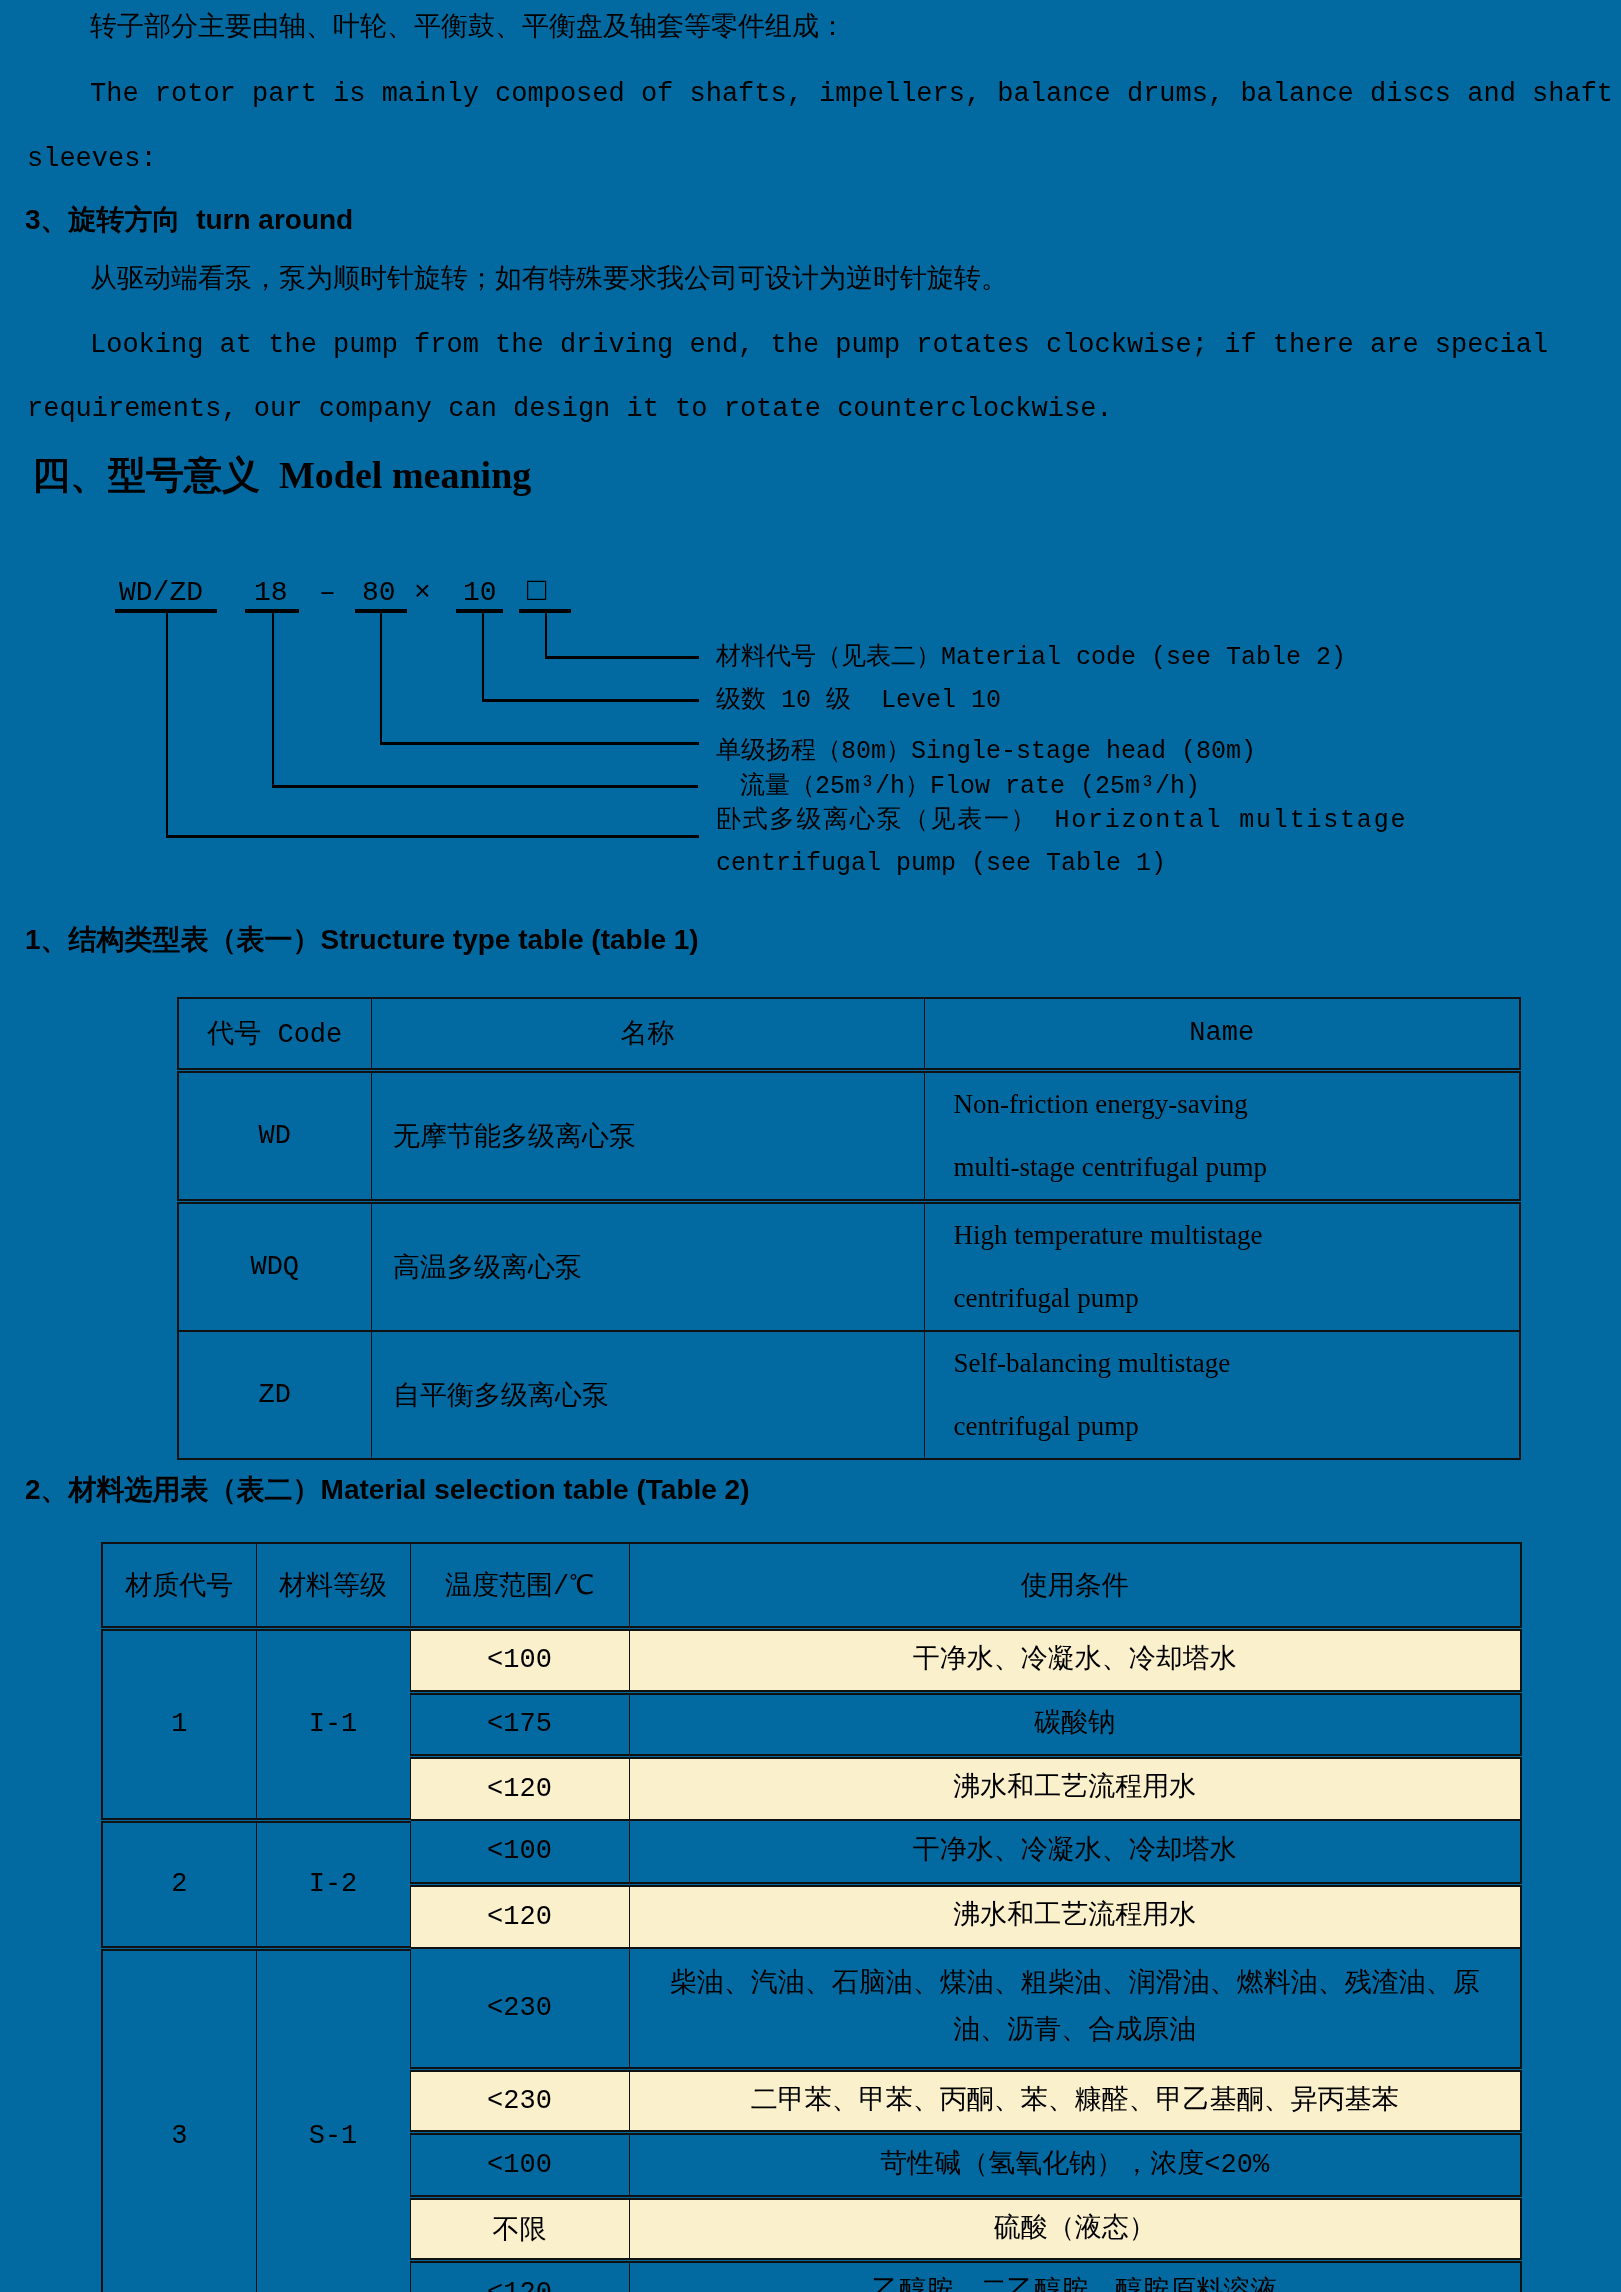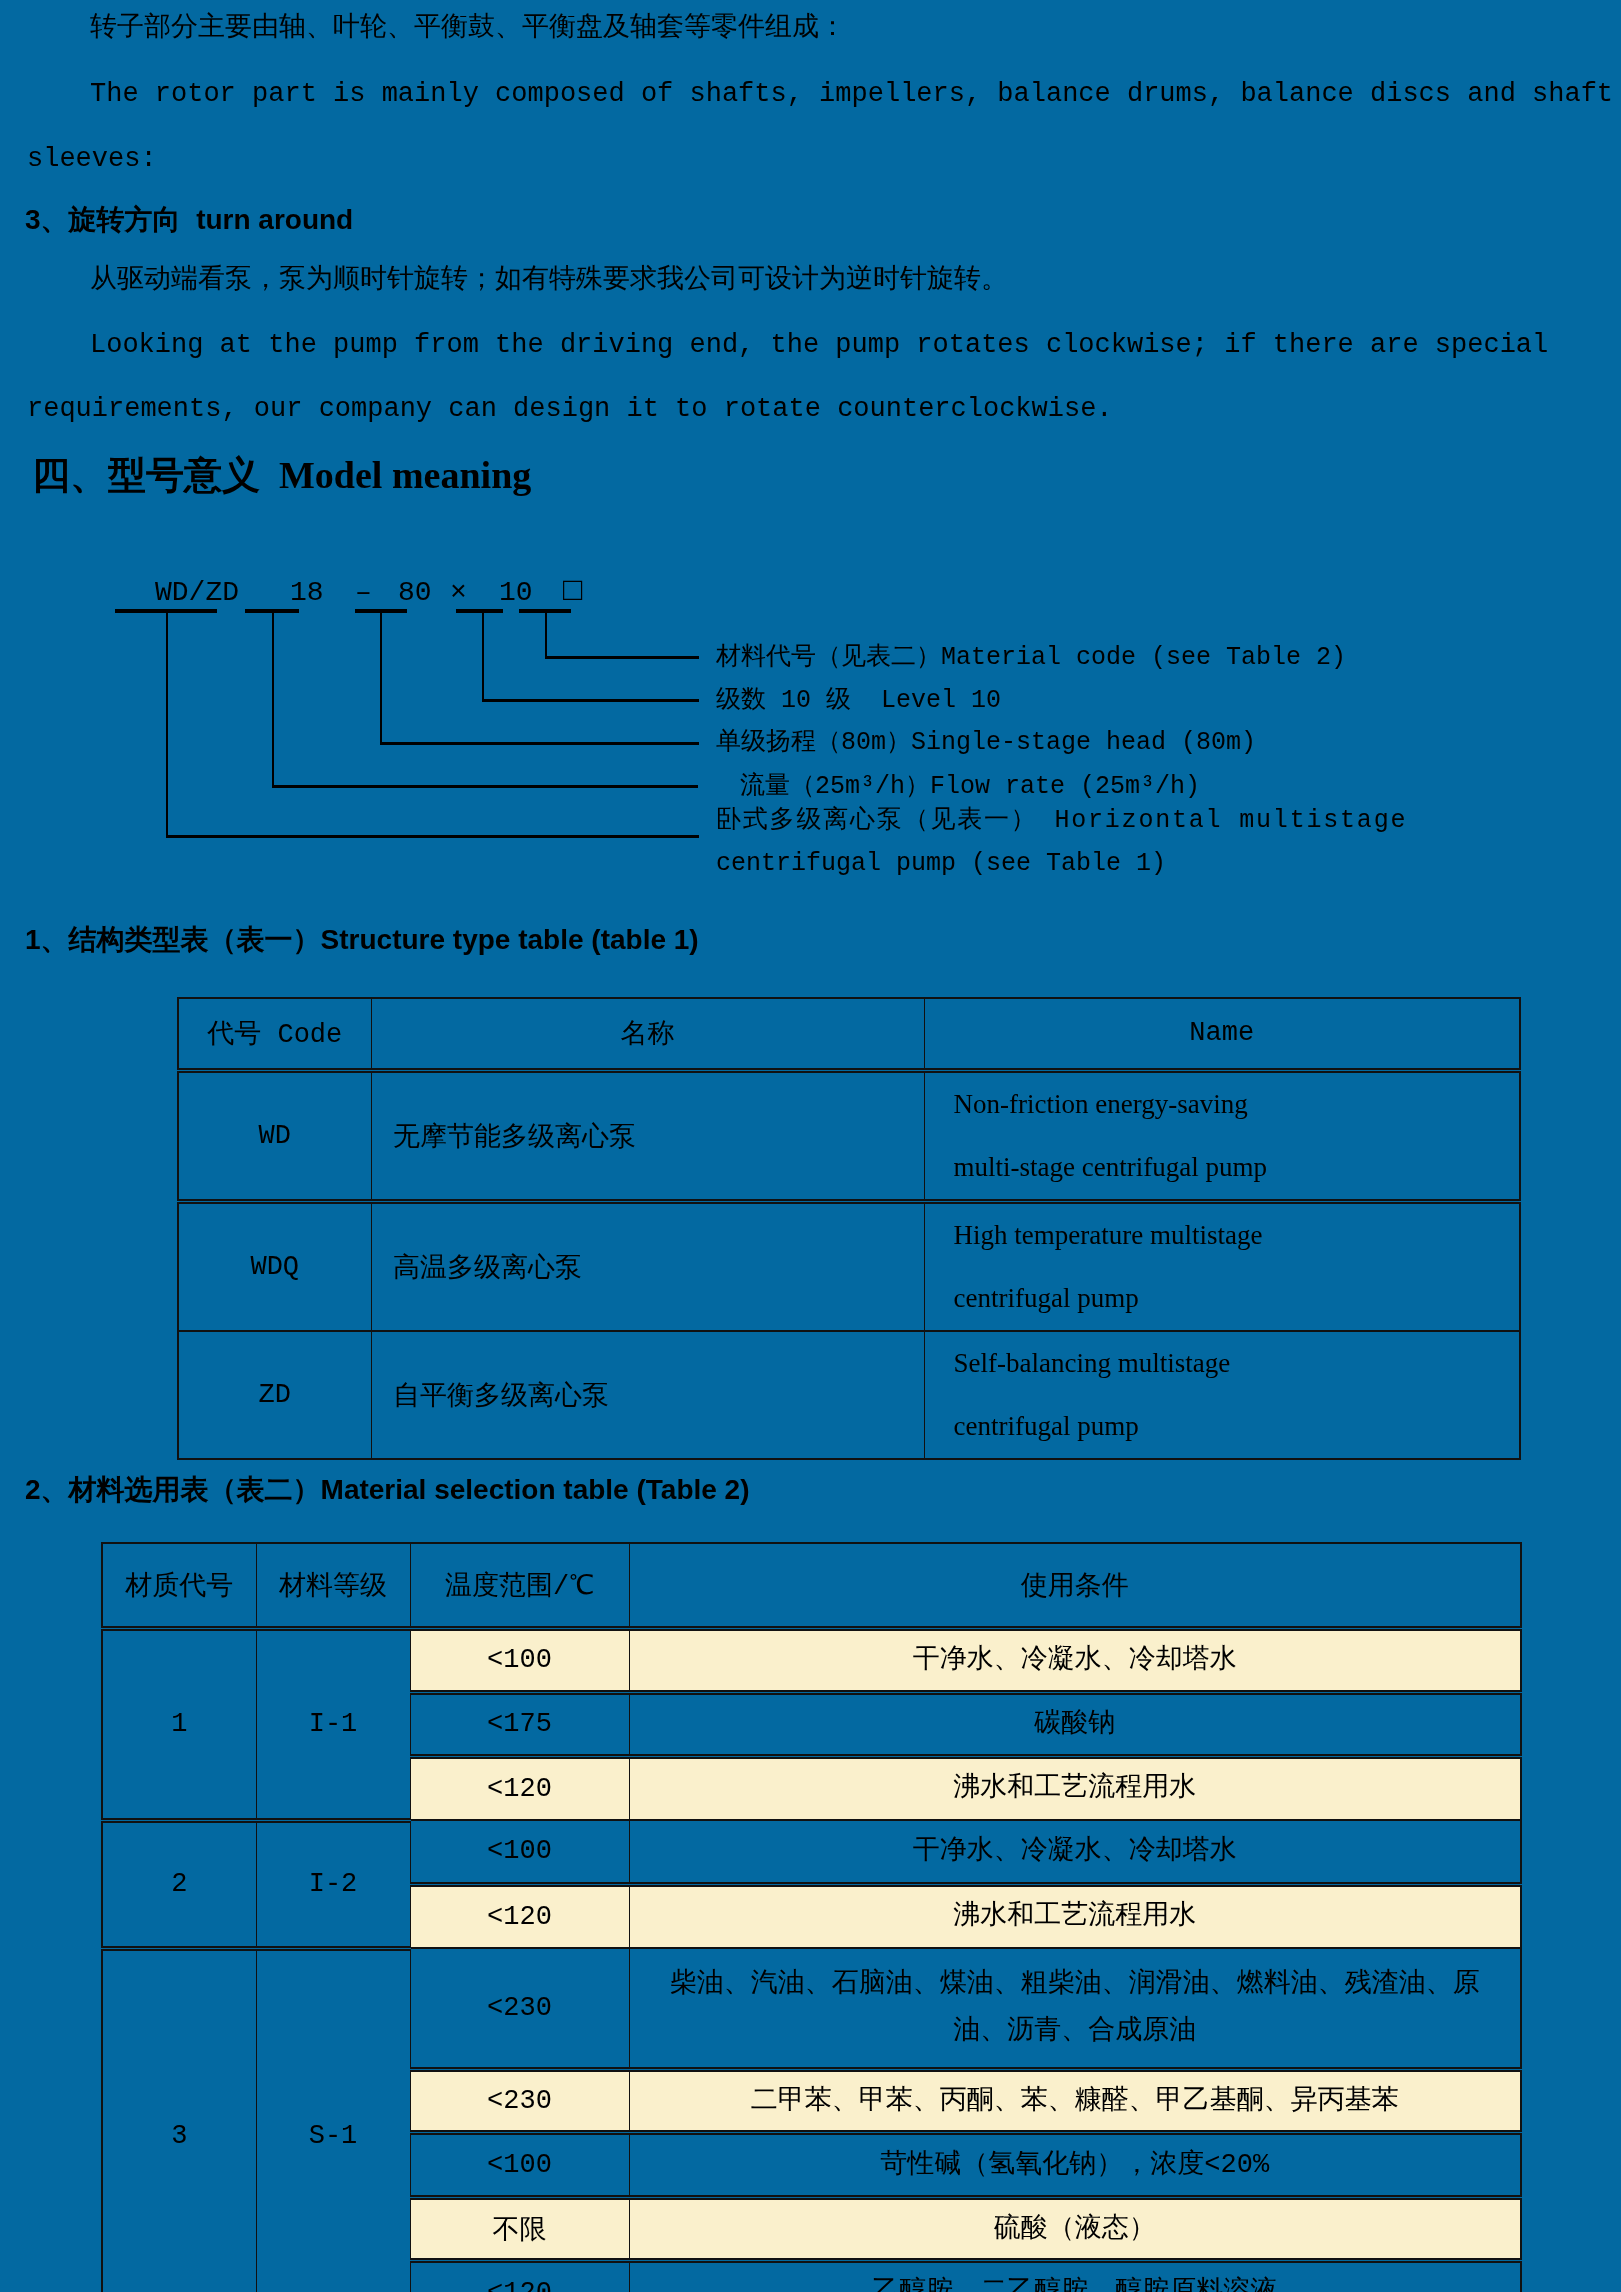--- a/index.html
+++ b/index.html
@@ -5,21 +5,21 @@
   html,body{margin:0;padding:0;background:#e8e8e8;}
   .page{position:relative;width:1621px;height:2293px;background:#0369a1;overflow:hidden;
         font-family:"Liberation Mono","DejaVu Sans Mono",monospace;color:#000;}
   .txt{position:absolute;font-size:27px;line-height:34px;white-space:pre;}
   .h-sans{position:absolute;margin:0;font-family:"Liberation Sans","DejaVu Sans",sans-serif;
           font-weight:bold;font-size:28px;white-space:pre;}
   .h-serif{position:absolute;margin:0;font-family:"Liberation Serif","DejaVu Serif",serif;
            font-weight:bold;font-size:38px;white-space:pre;}
   
   .diagram{position:absolute;left:0;top:573px;width:1621px;height:349px;}
-  .tok{position:absolute;top:3.6px;font-size:28px;white-space:pre;margin-left:36px;}
+  .tok{position:absolute;top:3.6px;font-size:28px;white-space:pre;}
   .tok.box{font-size:32px;top:0;}
   .ul{position:absolute;top:36px;height:3.6px;background:#000;}
   .vl{position:absolute;width:1.8px;background:#000;}
   .hline{position:absolute;height:2.7px;background:#000;}
   .lab{position:absolute;font-size:25px;white-space:pre;}
   .lab.spaced{letter-spacing:1.8px;}
   
   table.t{position:absolute;border-collapse:collapse;table-layout:fixed;
           border:2.7px solid #111;font-size:27px;}
   .t th,.t td{border:1.8px solid #111;text-align:center;vertical-align:middle;
@@ -71,21 +71,21 @@
     <div class="vl" style="left:545px;top:39px;height:44px"></div>
 
     <div class="hline" style="left:545px;top:83px;width:154px"></div>
     <div class="hline" style="left:482px;top:126px;width:217px"></div>
     <div class="hline" style="left:380px;top:169px;width:319px"></div>
     <div class="hline" style="left:272px;top:212px;width:426px"></div>
     <div class="hline" style="left:166px;top:262px;width:533px"></div>
 
     <div class="lab" style="left:716px;top:66px">材料代号（见表二）Material code (see Table 2)</div>
     <div class="lab" style="left:716px;top:109px">级数 10 级  Level 10</div>
-    <div class="lab" style="left:716px;top:151px">单级扬程（80m）Single-stage head (80m)</div>
+    <div class="lab" style="left:716px;top:160px">单级扬程（80m）Single-stage head (80m)</div>
     <div class="lab" style="left:740px;top:195px">流量（25m³/h）Flow rate (25m³/h)</div>
     <div class="lab spaced" style="left:716px;top:229px">卧式多级离心泵（见表一） Horizontal multistage</div>
     <div class="lab" style="left:716px;top:276px">centrifugal pump (see Table 1)</div>
   </div>
 
   <h3 class="h-sans" style="left:25px;top:921px">1、结构类型表（表一）Structure type table (table 1)</h3>
   <table class="t t1" style="left:177px;top:997px;width:1343px">
     <colgroup>
         <col style="width:193px">
         <col style="width:553px">

